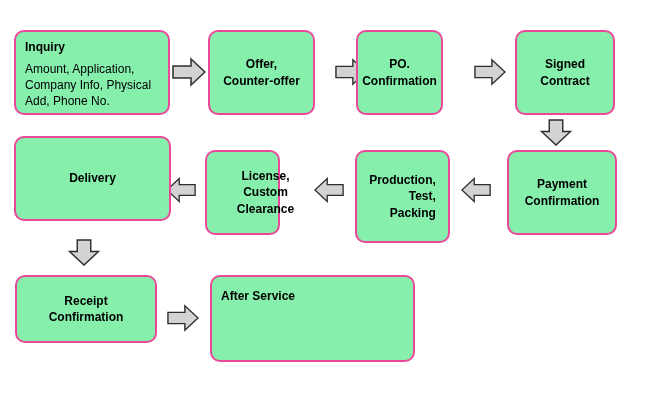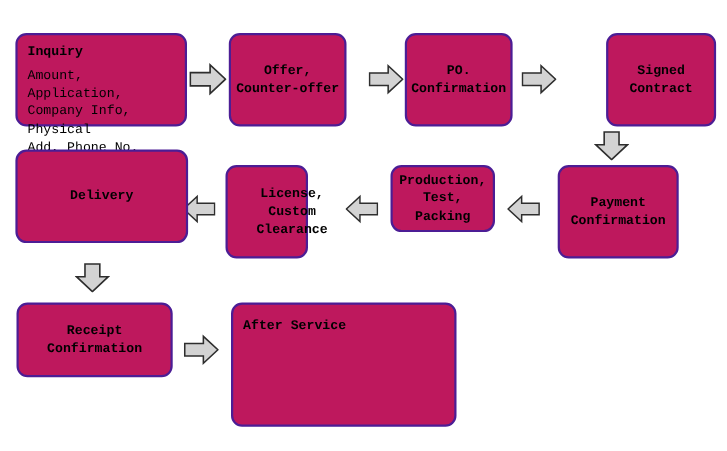--- a/index.html
+++ b/index.html
@@ -8,24 +8,23 @@
     width: 661px;
     height: 410px;
     background: #ffffff;
     overflow: hidden;
     font-family: "Liberation Sans", sans-serif;
     color: #000000;
   }
   .box {
     position: absolute;
     box-sizing: border-box;
-    background: #be185d;
-    border: 2px solid #4c1d95;
+    background: #86efac;
+    border: 2px solid #ec4899;
     border-radius: 10px;
-    font-family: Liberation Mono, monospace;
   }
   .box.centered {
     display: flex;
     align-items: center;
     justify-content: center;
     text-align: center;
   }
   .box-label {
     font-weight: bold;
     font-size: 12px;
@@ -74,32 +73,32 @@
     <span class="box-label">Offer,
 Counter-offer</span>
   </div>
 
   <div class="arrow" style="left:335px; top:57px;">
     <svg width="32" height="30" viewBox="0 0 34 30">
         <polygon points="1,9 19,9 19,2 33,15 19,28 19,21 1,21"></polygon>
       </svg>
   </div>
 
-  <div class="box centered" style="left:368px; top:30px; width:98px; height:85px;">
+  <div class="box centered" style="left:356px; top:30px; width:87px; height:85px;">
     <span class="box-label">PO.
 Confirmation</span>
   </div>
 
   <div class="arrow" style="left:474px; top:57px;">
     <svg width="32" height="30" viewBox="0 0 34 30">
         <polygon points="1,9 19,9 19,2 33,15 19,28 19,21 1,21"></polygon>
       </svg>
   </div>
 
-  <div class="box centered" style="left:515px; top:30px; width:100px; height:85px;margin-left:36px;">
+  <div class="box centered" style="left:515px; top:30px; width:100px; height:85px;">
     <span class="box-label">Signed
 Contract</span>
   </div>
 
   <div class="arrow" style="left:540px; top:119px;">
     <svg width="32" height="27" viewBox="0 0 32 28">
         <polygon points="9,1 23,1 23,13 31,13 16,27 1,13 9,13"></polygon>
       </svg>
   </div>
 
@@ -107,21 +106,21 @@
     <span class="box-label">Payment
 Confirmation</span>
   </div>
 
   <div class="arrow" style="left:461px; top:175px;">
     <svg width="30" height="30" viewBox="0 0 34 30">
         <polygon points="33,9 15,9 15,2 1,15 15,28 15,21 33,21"></polygon>
       </svg>
   </div>
 
-  <div class="box centered" style="left:355px; top:150px; width:95px; height:61px;">
+  <div class="box centered" style="left:355px; top:150px; width:95px; height:93px;text-align:right;">
     <span class="box-label">Production,
 Test,
 Packing</span>
   </div>
 
   <div class="arrow" style="left:314px; top:175px;">
     <svg width="30" height="30" viewBox="0 0 34 30">
         <polygon points="33,9 15,9 15,2 1,15 15,28 15,21 33,21"></polygon>
       </svg>
   </div>
@@ -152,17 +151,17 @@
     <span class="box-label">Receipt
 Confirmation</span>
   </div>
 
   <div class="arrow" style="left:167px; top:303px;">
     <svg width="32" height="30" viewBox="0 0 34 30">
         <polygon points="1,9 19,9 19,2 33,15 19,28 19,21 1,21"></polygon>
       </svg>
   </div>
 
-  <div class="box detail" style="left:210px; top:275px; width:205px; height:113px;">
+  <div class="box detail" style="left:210px; top:275px; width:205px; height:87px;">
     <div class="box-title" style="margin-top:6px;">After Service</div>
   </div>
 
 </div>
 
 </body></html>

